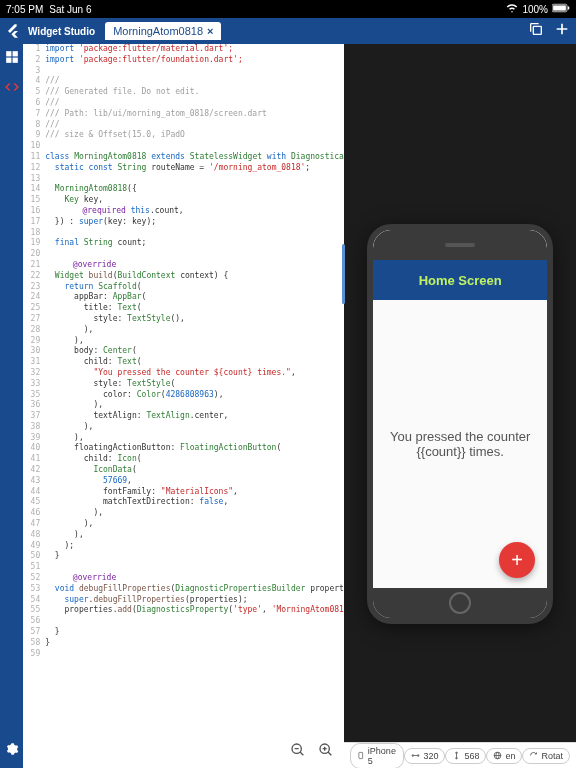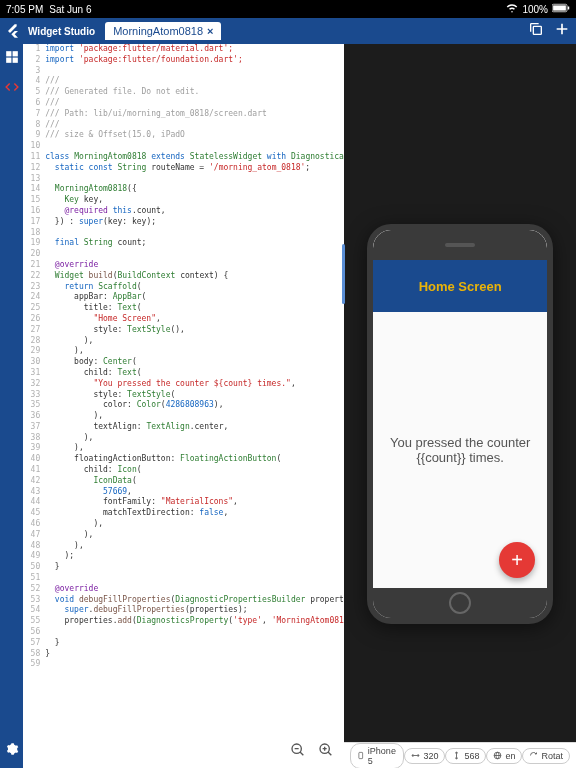--- a/index.html
+++ b/index.html
@@ -22,32 +22,32 @@
 .editor-pane { width: 332px; background: #fff; font-family: Menlo, Monaco, Consolas, monospace; font-size: 8px; line-height: 1.35; overflow: hidden; position: relative; }
 .code-scroll { overflow-y: auto; height: calc(100% - 30px); }
 .code-line { display: flex; }
 .gutter { width: 22px; text-align: right; padding-right: 5px; color: #b0b0b0; flex-shrink: 0; user-select: none; }
 .code { white-space: pre; color: #333; }
 .kw { color: #1565c0; }
 .cls { color: #2e7d32; }
 .str { color: #c62828; }
 .cmt { color: #9e9e9e; }
 .num { color: #1565c0; }
-.ann { color: #7b1fa2; }
+.ann { color: #7b1fa2; margin-left: 18px; }
 .fn { color: #795548; }
 .editor-tools { position: absolute; bottom: 6px; right: 10px; display: flex; gap: 12px; }
 .editor-tools svg { width: 16px; height: 16px; }
 .preview-pane { flex: 1; background: #1c1c1c; position: relative; display:flex; flex-direction:column; }
 .preview-scroll-indicator { position: absolute; left: -2px; top: 200px; width: 3px; height: 60px; background: #5b8fd6; border-radius: 2px; }
 .phone-wrap { position: absolute; top: 180px; left: 50%; transform: translateX(-50%); }
 .phone { width: 186px; height: 400px; background: #3a3a3a; border-radius: 24px; padding: 6px; box-shadow: 0 4px 20px rgba(0,0,0,0.5); }
 .phone-inner { width: 100%; height: 100%; background: #fafafa; border-radius: 18px; overflow: hidden; position: relative; display: flex; flex-direction: column; }
 .phone-notch { height: 30px; background: #3a3a3a; border-radius: 18px 18px 0 0; display:flex; align-items:center; justify-content:center; }
 .phone-speaker { width: 30px; height: 4px; background: #555; border-radius: 2px; }
-.phone-appbar { background: #1a4a8e; color: #eab308; height: 52px; display: flex; align-items: center; justify-content: center; font-size: 13px; font-weight: 600; }
+.phone-appbar { background: #1a4a8e; color: #bef264; height: 40px; display: flex; align-items: center; justify-content: center; font-size: 13px; font-weight: 600; }
 .phone-body { flex: 1; display: flex; align-items: center; justify-content: center; padding: 10px; text-align: center; color: #555; font-size: 13px; }
 .phone-fab { position: absolute; bottom: 40px; right: 12px; width: 36px; height: 36px; border-radius: 50%; background: #e53935; color: #fff; display: flex; align-items: center; justify-content: center; font-size: 20px; font-weight:300; box-shadow: 0 3px 6px rgba(0,0,0,0.3); }
 .phone-home { height: 30px; background: #3a3a3a; display:flex; align-items:center; justify-content:center; }
 .phone-home-btn { width: 22px; height: 22px; border: 2px solid #666; border-radius: 50%; }
 .bottom-bar { height: 26px; background: #fff; display: flex; align-items: center; padding: 0 6px; font-size: 9px; color: #444; border-top: 1px solid #ddd; margin-top:auto; }
 .chip { border: 1px solid #ccc; border-radius: 10px; padding: 2px 6px; display: flex; align-items: center; gap: 3px; background:#fff; }
 .chip svg { width: 9px; height: 9px; }
 </style>
 </head>
 <body>
@@ -218,24 +218,20 @@
           <span class="gutter">23</span>
           <span class="code">    <span class="kw">return</span> <span class="cls">Scaffold</span>(</span>
         </div>
         <div class="code-line">
           <span class="gutter">24</span>
           <span class="code">      appBar: <span class="cls">AppBar</span>(</span>
         </div>
         <div class="code-line">
           <span class="gutter">25</span>
           <span class="code">        title: <span class="cls">Text</span>(</span>
-        </div>
-        <div class="code-line">
-          <span class="gutter">26</span>
-          <span class="code">          <span class="str">"Home Screen"</span>,</span>
         </div>
         <div class="code-line">
           <span class="gutter">27</span>
           <span class="code">          style: <span class="cls">TextStyle</span>(),</span>
         </div>
         <div class="code-line">
           <span class="gutter">28</span>
           <span class="code">        ),</span>
         </div>
         <div class="code-line">

